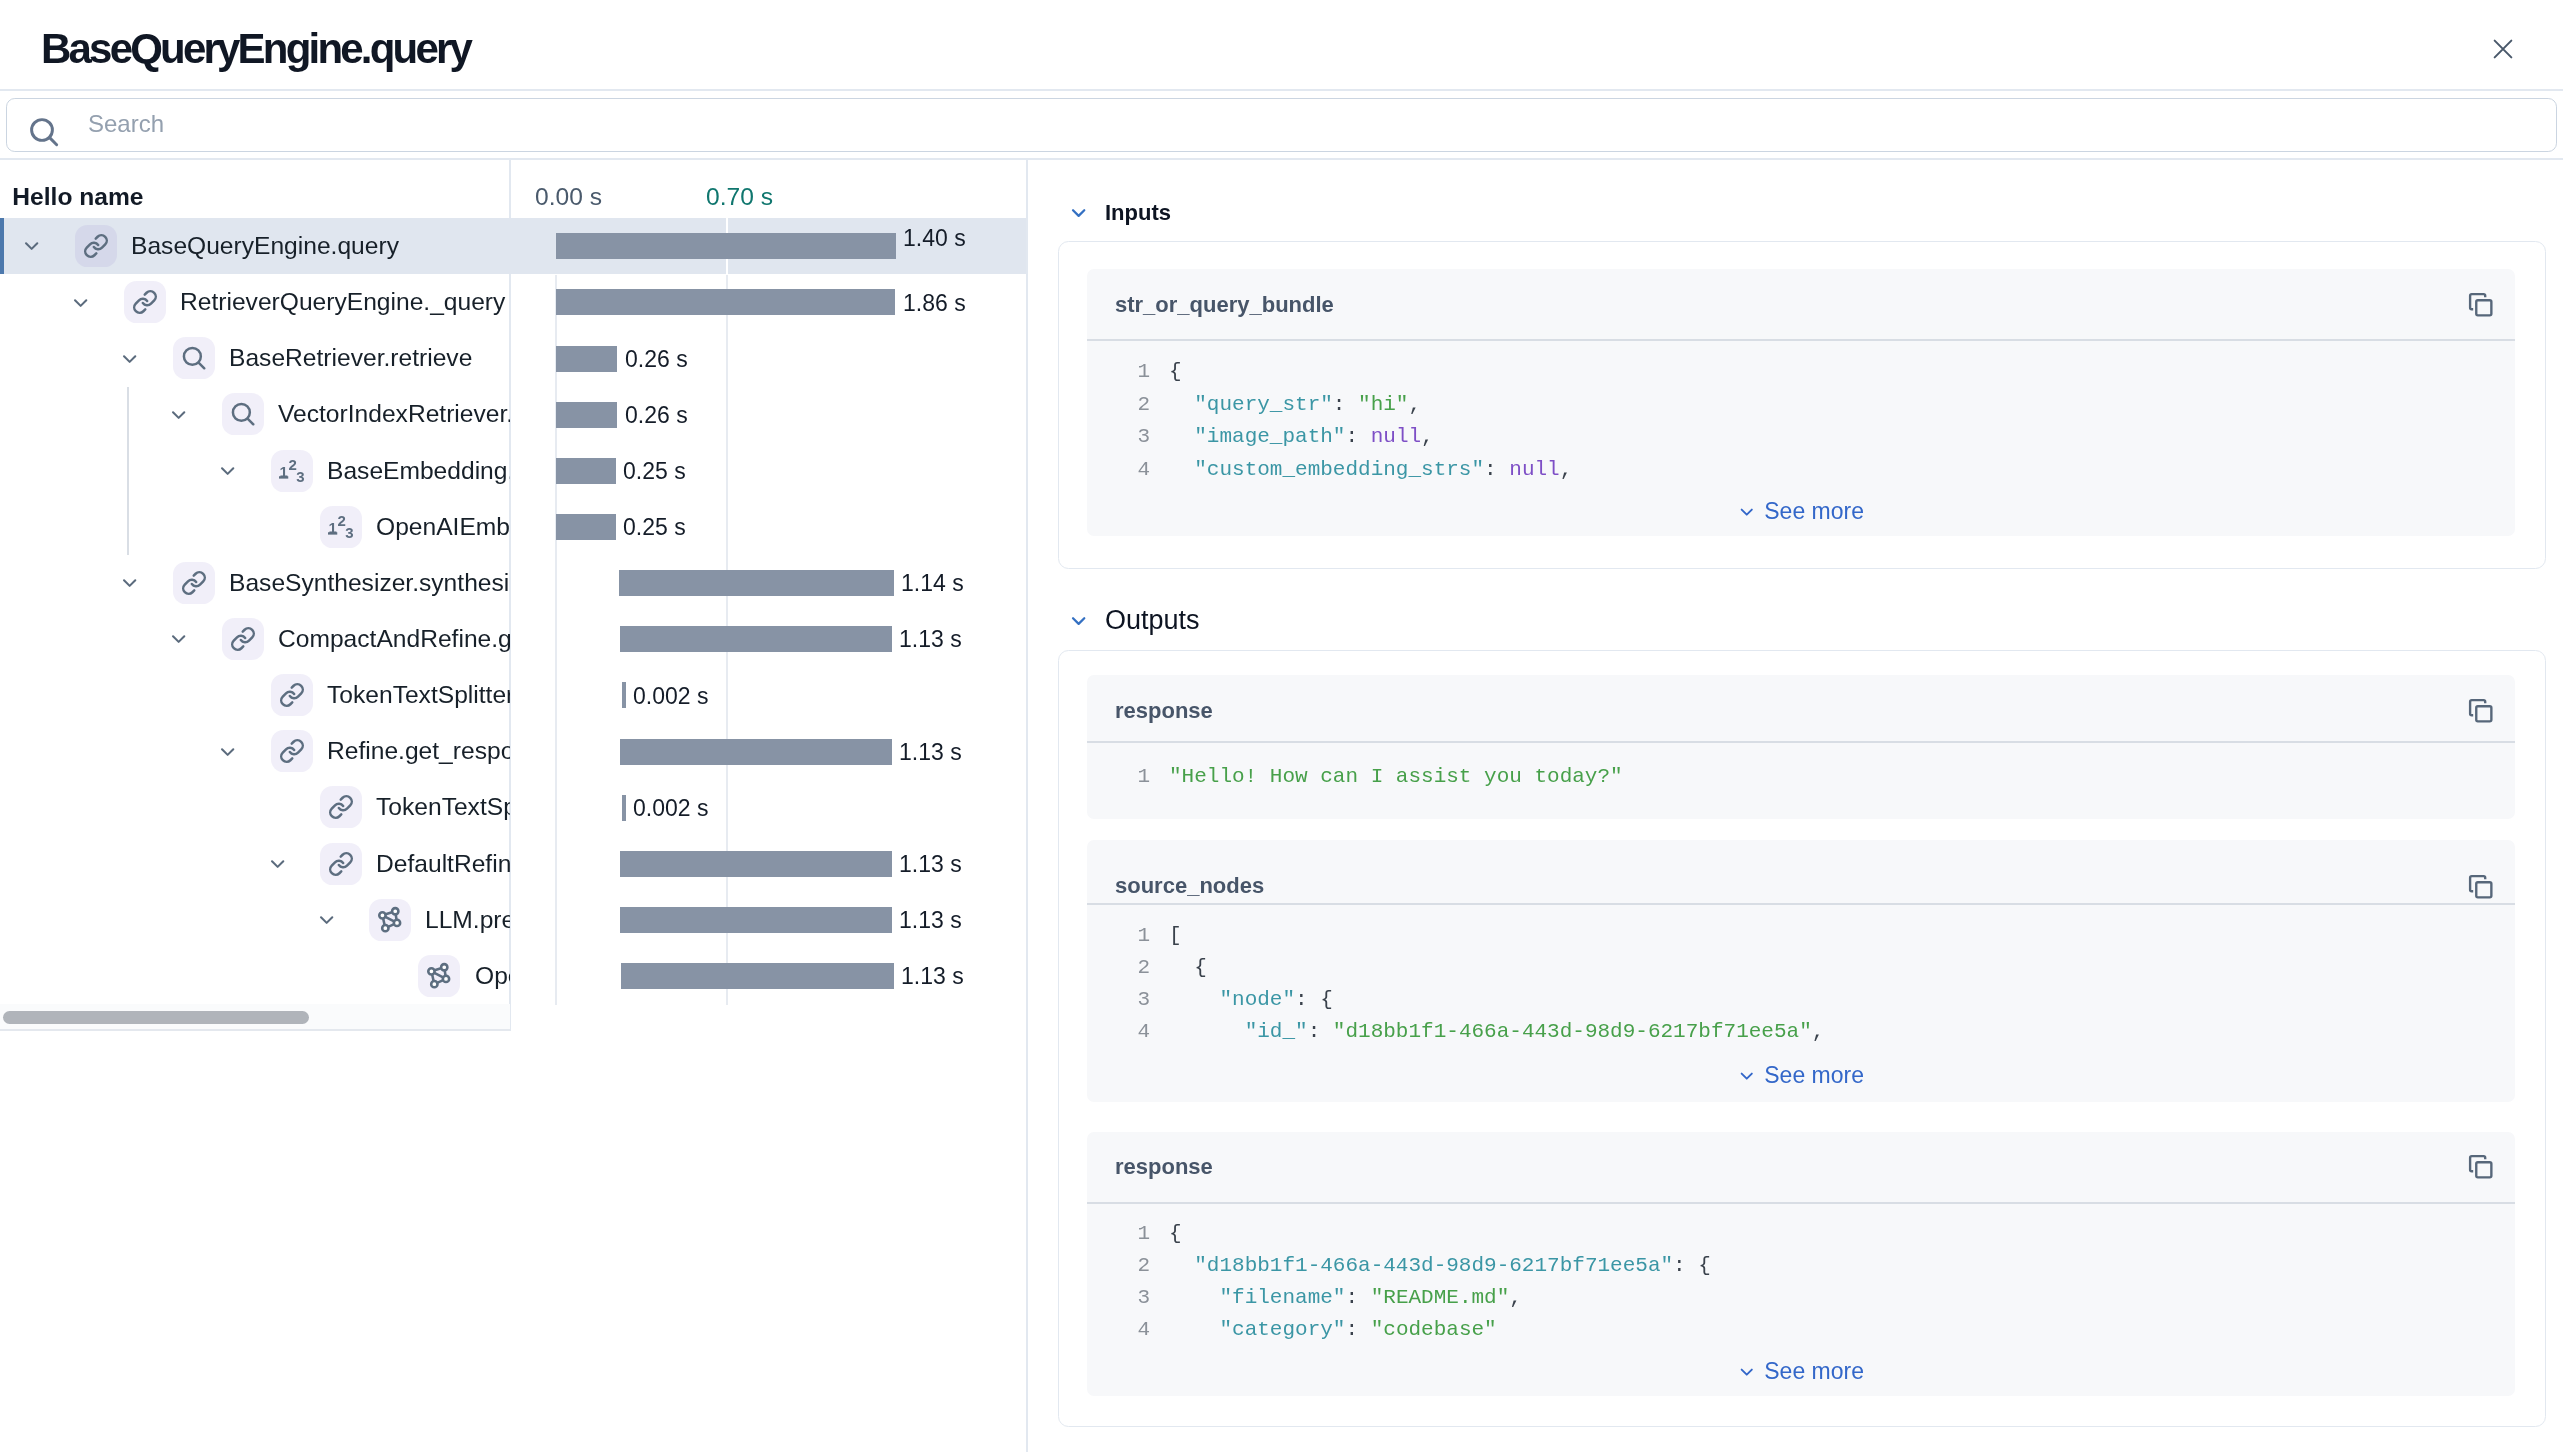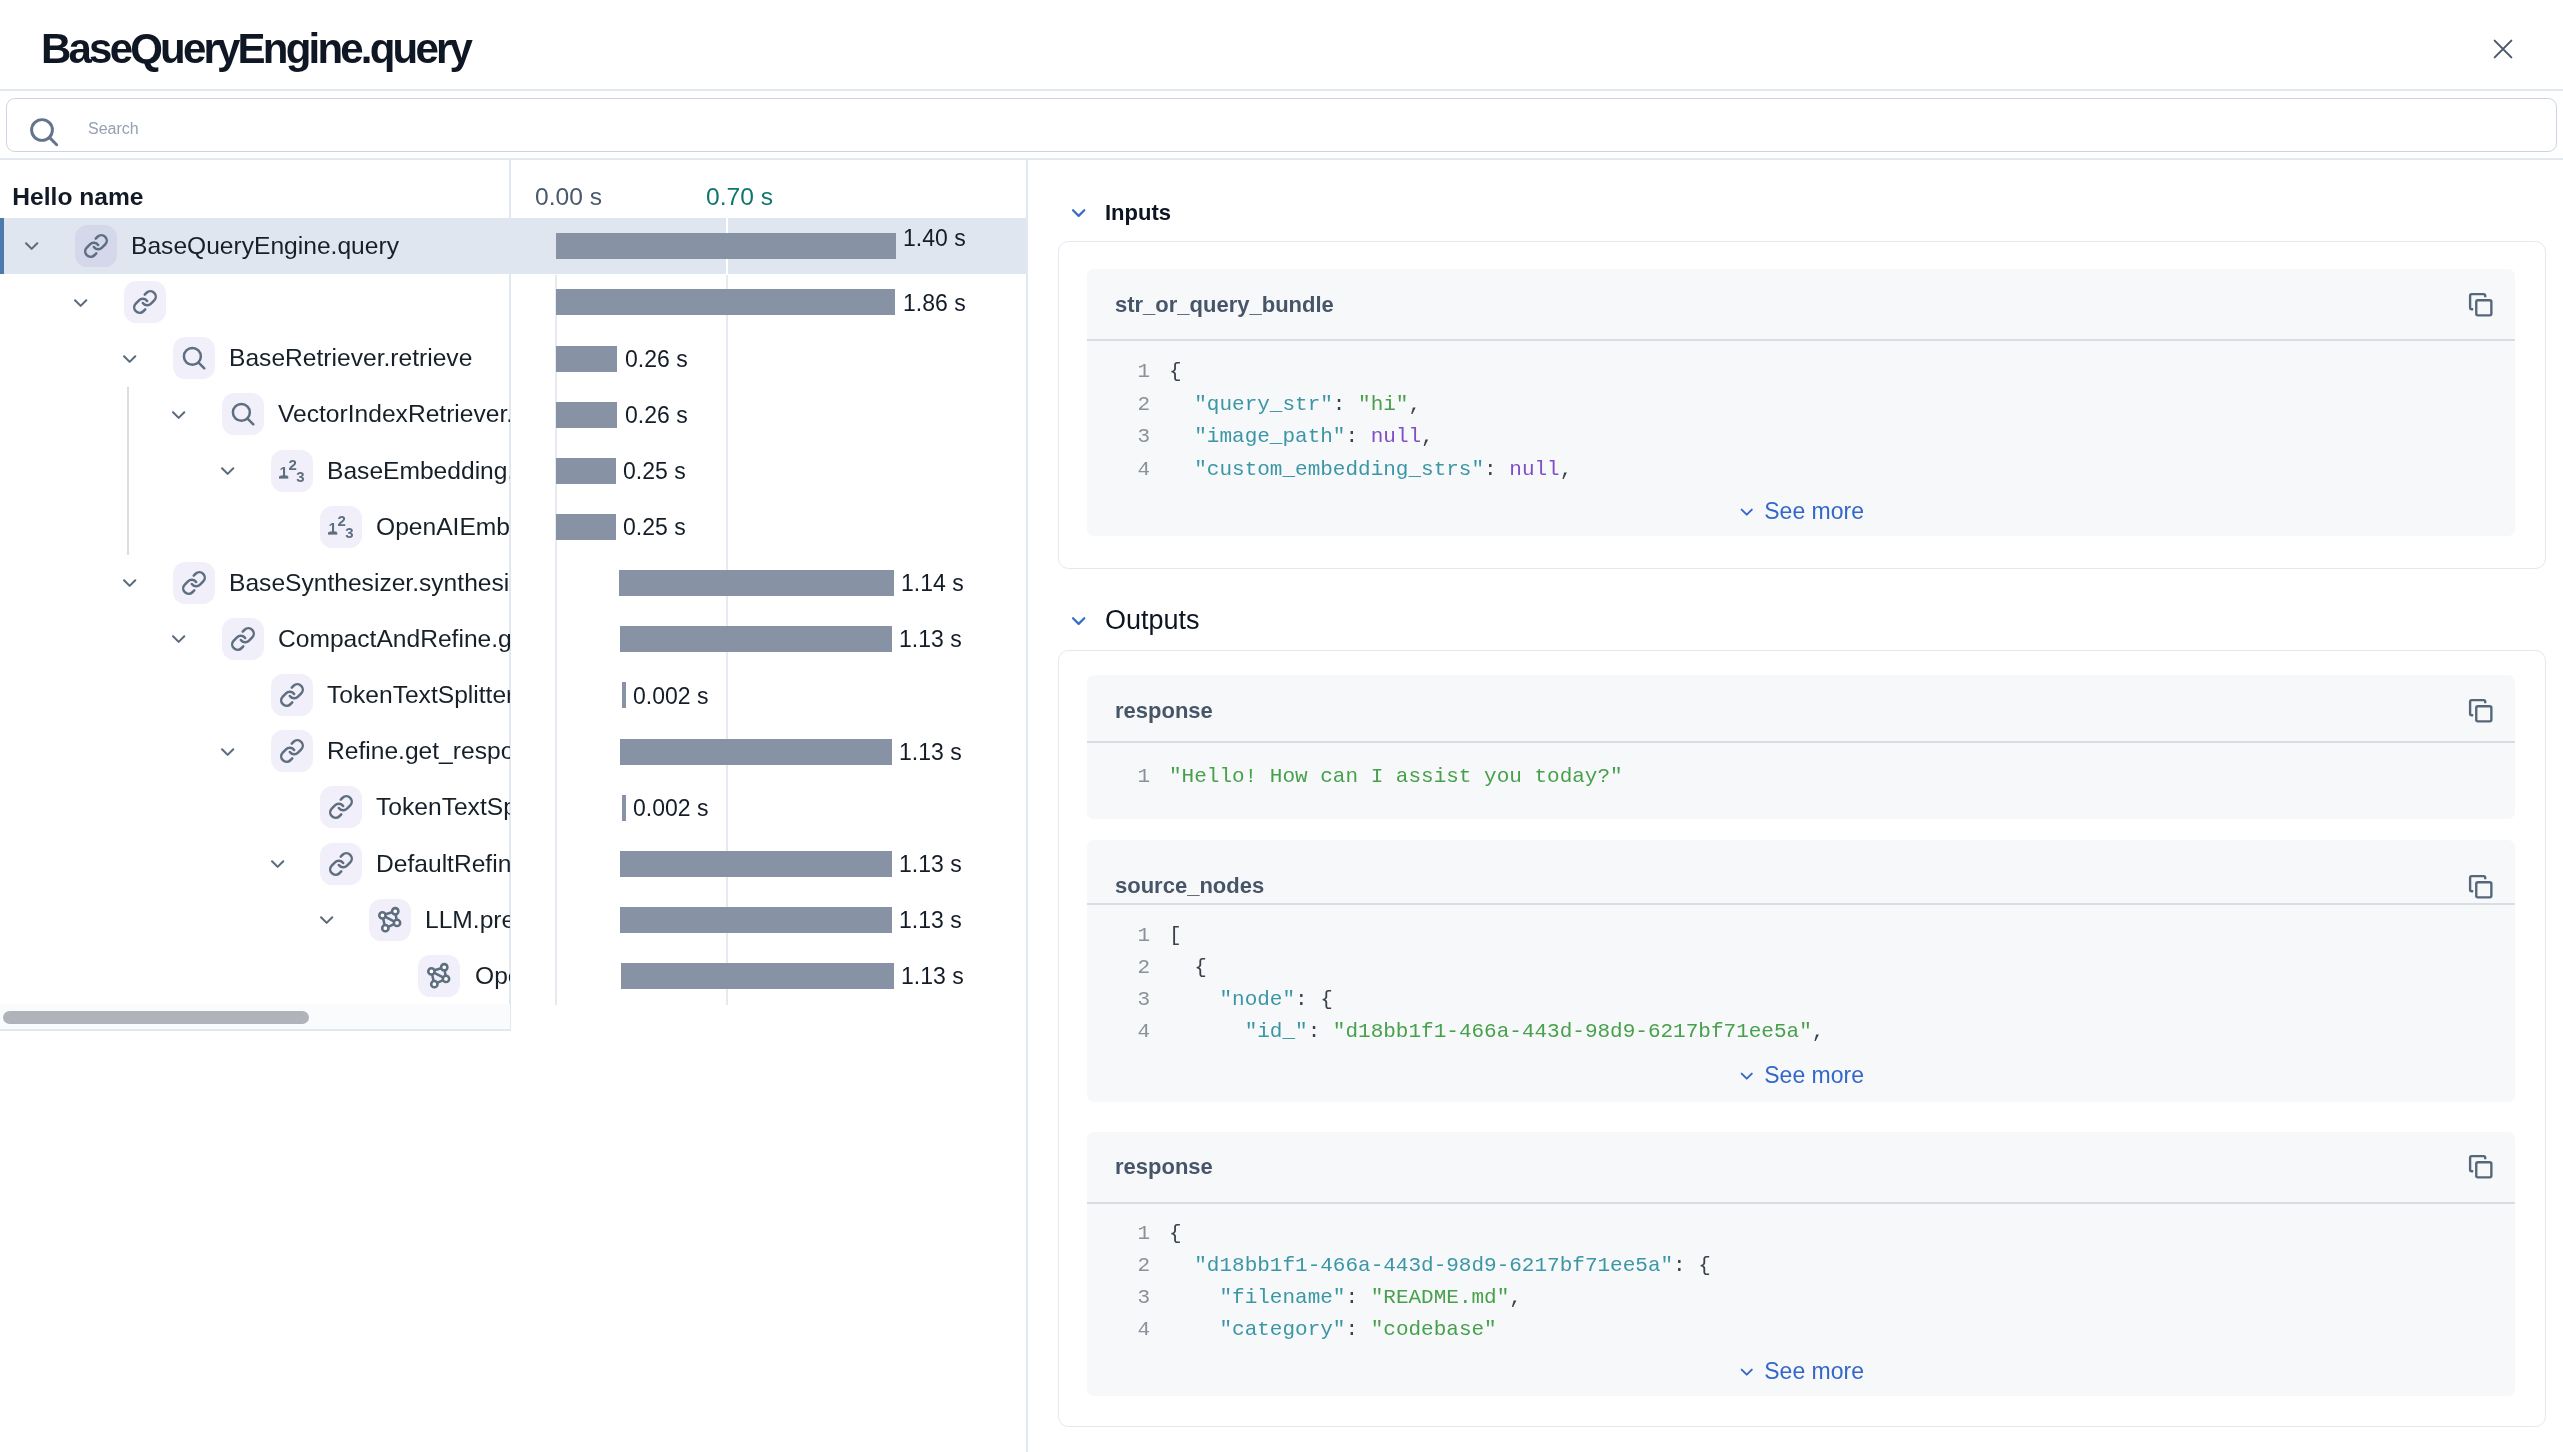--- a/index.html
+++ b/index.html
@@ -4,21 +4,21 @@
 <div class="abs" style="left:41px;top:25.4px;font-size:42px;font-weight:bold;letter-spacing:-2.8px;color:#101724;">BaseQueryEngine.query</div>
 <svg class="abs" style="left:2493px;top:39px" width="20" height="20" viewBox="0 0 24 24" fill="none" stroke="#49586a" stroke-width="2.4" stroke-linecap="round">
       <path d="M2 2 L22 22 M22 2 L2 22"></path>
     </svg>
 <div class="abs" style="left:0;top:89px;width:2563px;height:1.8px;background:#e2e8f0;"></div>
 <div class="abs" style="left:6.1px;top:98px;width:2551px;height:54px;border:1.8px solid #cbd5e1;border-radius:8.8px;"></div>
 <div class="abs" style="left:28px;top:116px;"><svg width="32" height="32" viewBox="0 0 24 24" fill="none" stroke="#64748b" stroke-width="2.2" stroke-linecap="round" stroke-linejoin="round">
         <circle cx="10.5" cy="10.5" r="7.8"></circle>
         <path d="m21.5 21.5-5.3-5.3"></path>
       </svg></div>
-<div class="abs ct" style="left:88px;top:98px;height:62px;font-size:16px;color:#94a0af;">Search</div>
+<div class="abs ct" style="left:88px;top:98px;height:52px;font-size:24px;color:#94a0af;">Search</div>
 <div class="abs" style="left:0;top:158px;width:2563px;height:1.8px;background:#e2e8f0;"></div>
 <div class="abs" style="left:1026px;top:158px;width:1.8px;height:1295px;background:#e2e8f0;"></div>
 <div class="abs" style="left:509px;top:160px;width:1.8px;height:871px;background:#e2e8f0;"></div>
 <div class="abs ct" style="left:12.3px;top:172px;height:49px;font-size:24.6px;font-weight:bold;color:#121a26;">Hello name</div>
 <div class="abs ct" style="left:535px;top:172px;height:49px;font-size:24.6px;color:#4a5a6c;">0.00 s</div>
 <div class="abs ct" style="left:706px;top:172px;height:49px;font-size:24.6px;color:#0f766e;">0.70 s</div>
 <div class="abs" style="left:555px;top:275px;width:1.8px;height:730px;background:#e7ebf1;"></div>
 <div class="abs" style="left:726px;top:275px;width:1.8px;height:730px;background:#e7ebf1;"></div>
 <div class="abs" style="left:0;top:218px;width:1026px;height:56px;background:#e0e6ef;"></div>
 <div class="abs" style="left:0;top:218px;width:3.5px;height:56px;background:#4d79ad;"></div>
@@ -37,20 +37,21 @@
 <div class="abs ct" style="left:131px;top:0px;height:56px;font-size:24.6px;color:#172029;white-space:nowrap;">BaseQueryEngine.query</div>
 <svg style="position:absolute;left:71px;top:75px" width="19.3" height="19.3" viewBox="0 0 24 24" fill="none" stroke="#5b6b7d" stroke-width="2.6" stroke-linecap="round" stroke-linejoin="round">
         <path d="M5 9l7 7 7-7"></path>
       </svg>
 <div class="abs" style="left:124px;top:63px;width:42px;height:42px;border-radius:12.3px;background:rgba(116,100,195,0.10);display:flex;align-items:center;justify-content:center;">
         <svg width="26" height="26" viewBox="0 0 24 24" fill="none" stroke="#5d6e80" stroke-width="2.3" stroke-linecap="round" stroke-linejoin="round">
           <path d="M10 13a5 5 0 0 0 7.54.54l3-3a5 5 0 0 0-7.07-7.07l-1.72 1.71"></path>
           <path d="M14 11a5 5 0 0 0-7.54-.54l-3 3a5 5 0 0 0 7.07 7.07l1.71-1.71"></path>
         </svg>
       </div>
+<div class="abs ct" style="left:180px;top:56px;height:56px;font-size:24.6px;color:#172029;white-space:nowrap;">RetrieverQueryEngine._query</div>
 <svg style="position:absolute;left:120px;top:131px" width="19.3" height="19.3" viewBox="0 0 24 24" fill="none" stroke="#5b6b7d" stroke-width="2.6" stroke-linecap="round" stroke-linejoin="round">
         <path d="M5 9l7 7 7-7"></path>
       </svg>
 <div class="abs" style="left:173px;top:119px;width:42px;height:42px;border-radius:12.3px;background:rgba(116,100,195,0.10);display:flex;align-items:center;justify-content:center;">
         <svg width="26" height="26" viewBox="0 0 24 24" fill="none" stroke="#5d6e80" stroke-width="2.3" stroke-linecap="round" stroke-linejoin="round">
           <circle cx="10.5" cy="10.5" r="7.8"></circle>
           <path d="m21.5 21.5-5.3-5.3"></path>
         </svg>
       </div>
 <div class="abs ct" style="left:229px;top:112px;height:56px;font-size:24.6px;color:#172029;white-space:nowrap;">BaseRetriever.retrieve</div>

